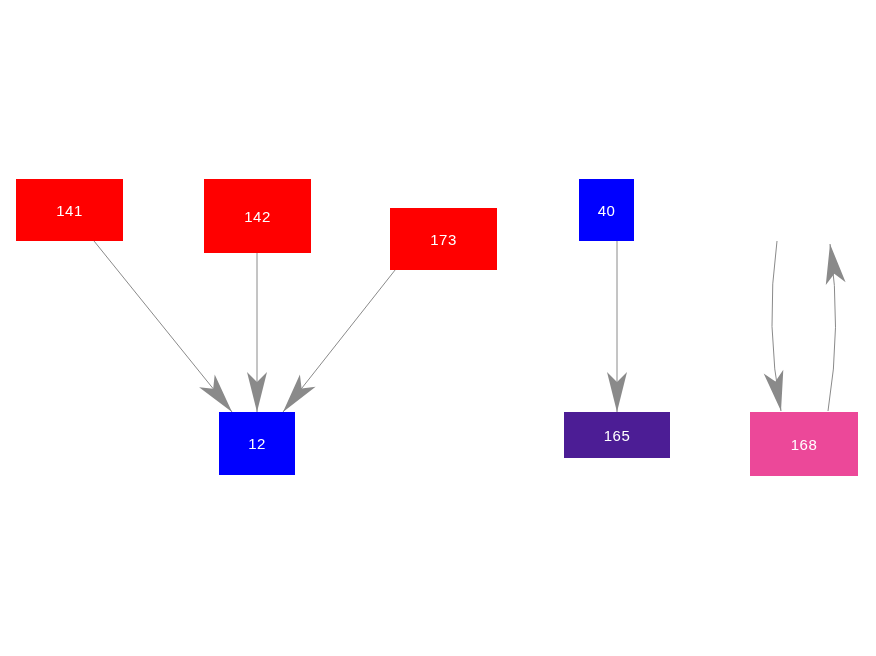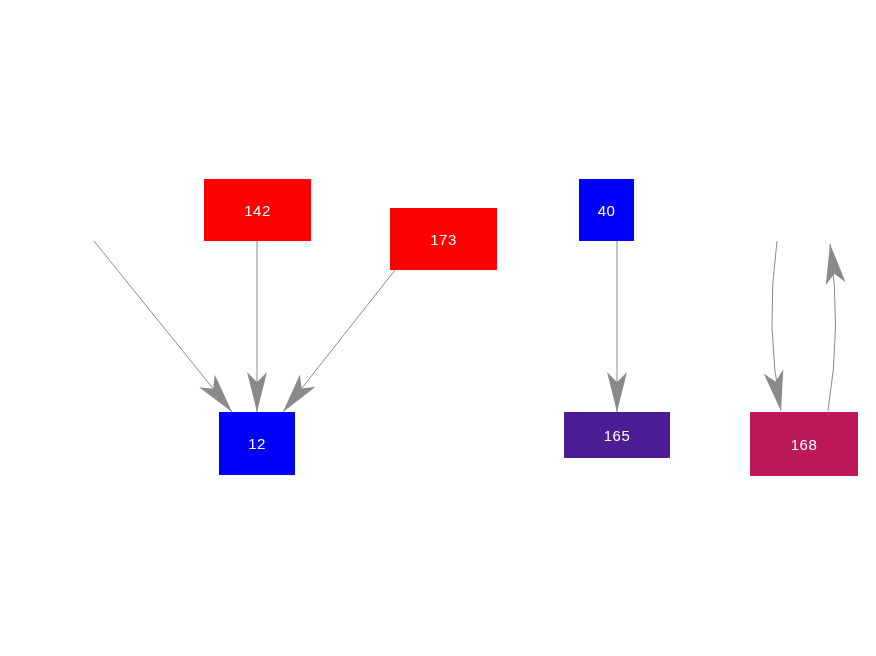--- a/index.html
+++ b/index.html
@@ -42,31 +42,34 @@
       <polygon points="257.0,412.0 247.0,372.0 257.0,382.0 267.0,372.0" fill="#8a8a8a"></polygon>
       <path d="M418,241 L283,412" fill="none" stroke="#8a8a8a" stroke-width="1"></path>
       <polygon points="283.0,412.0 299.9,374.4 301.6,388.5 315.6,386.8" fill="#8a8a8a"></polygon>
       <path d="M617,241 L617,412" fill="none" stroke="#8a8a8a" stroke-width="1"></path>
       <polygon points="617.0,412.0 607.0,372.0 617.0,382.0 627.0,372.0" fill="#8a8a8a"></polygon>
       <path d="M777,241 Q765,327 781,411" fill="none" stroke="#8a8a8a" stroke-width="1"></path>
       <polygon points="781.0,411.0 763.7,373.6 775.4,381.5 783.3,369.8" fill="#8a8a8a"></polygon>
       <path d="M828,411 Q842,327 830,244" fill="none" stroke="#8a8a8a" stroke-width="1"></path>
       <polygon points="830.0,244.0 845.6,282.2 834.3,273.7 825.8,285.0" fill="#8a8a8a"></polygon>
     </svg>
-    <div class="node" style="left: 204px; top: 179px; width: 107px; height: 62px; background: rgb(255, 0, 0);">
+<div class="node" style="left: 16px; top: 179px; width: 107px; height: 62px; background: rgb(255, 0, 0);">
+      <span style="color: rgb(255, 255, 255);">141</span>
+    </div>
+    <div class="node" style="left: 204px; top: 179px; width: 107px; height: 74px; background: rgb(255, 0, 0);">
       <span style="color: rgb(255, 255, 255);">142</span>
     </div>
     <div class="node" style="left: 390px; top: 179px; width: 107px; height: 62px; background: rgb(255, 0, 0); margin-top: 29px;">
       <span style="color: rgb(255, 255, 255);">173</span>
     </div>
     <div class="node" style="left: 579px; top: 179px; width: 55px; height: 62px; background: rgb(0, 0, 255);">
       <span style="color: rgb(255, 255, 255);">40</span>
     </div>
     <div class="node" style="left: 219px; top: 412px; width: 76px; height: 63px; background: rgb(0, 0, 255);">
       <span style="color: rgb(255, 255, 255);">12</span>
     </div>
     <div class="node" style="left: 564px; top: 412px; width: 106px; height: 46px; background: #4c1d95; text-align: right;">
       <span style="color: rgb(255, 255, 255);">165</span>
     </div>
-    <div class="node" style="left: 750px; top: 412px; width: 108px; height: 64px; background: #be185d;">
+    <div class="node" style="left: 750px; top: 412px; width: 108px; height: 64px; background: #ec4899;">
       <span style="color: rgb(255, 255, 255);">168</span>
     </div>
   </div>
 
 </body></html>

